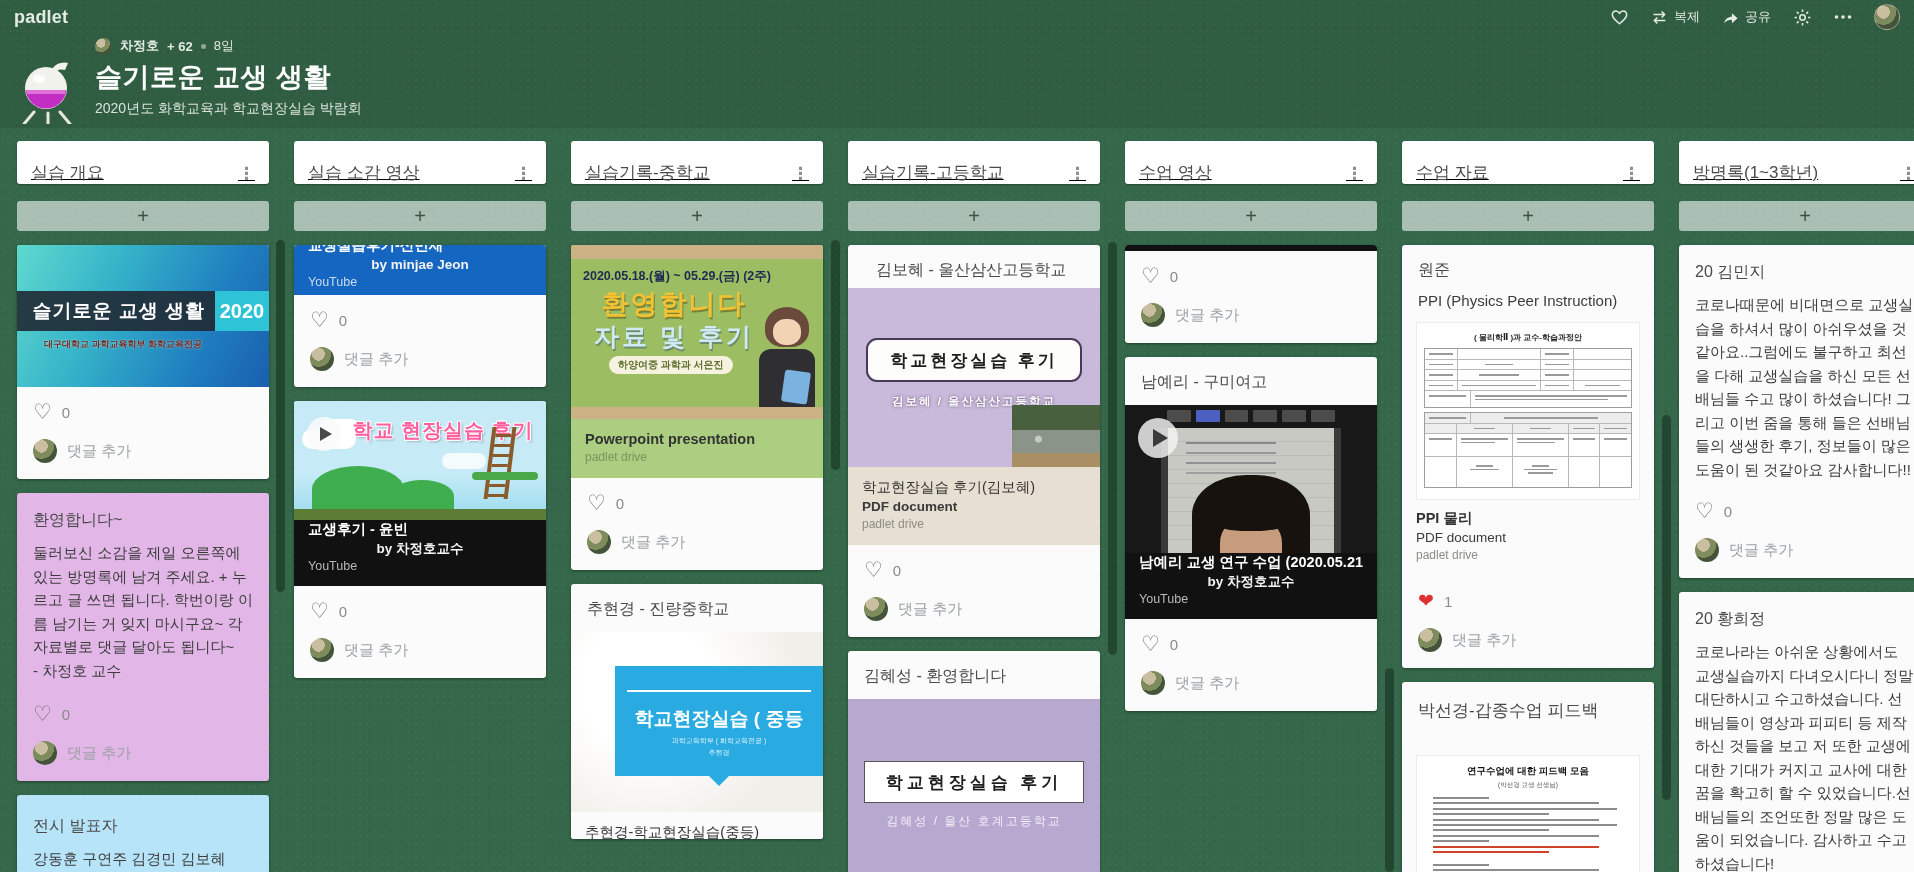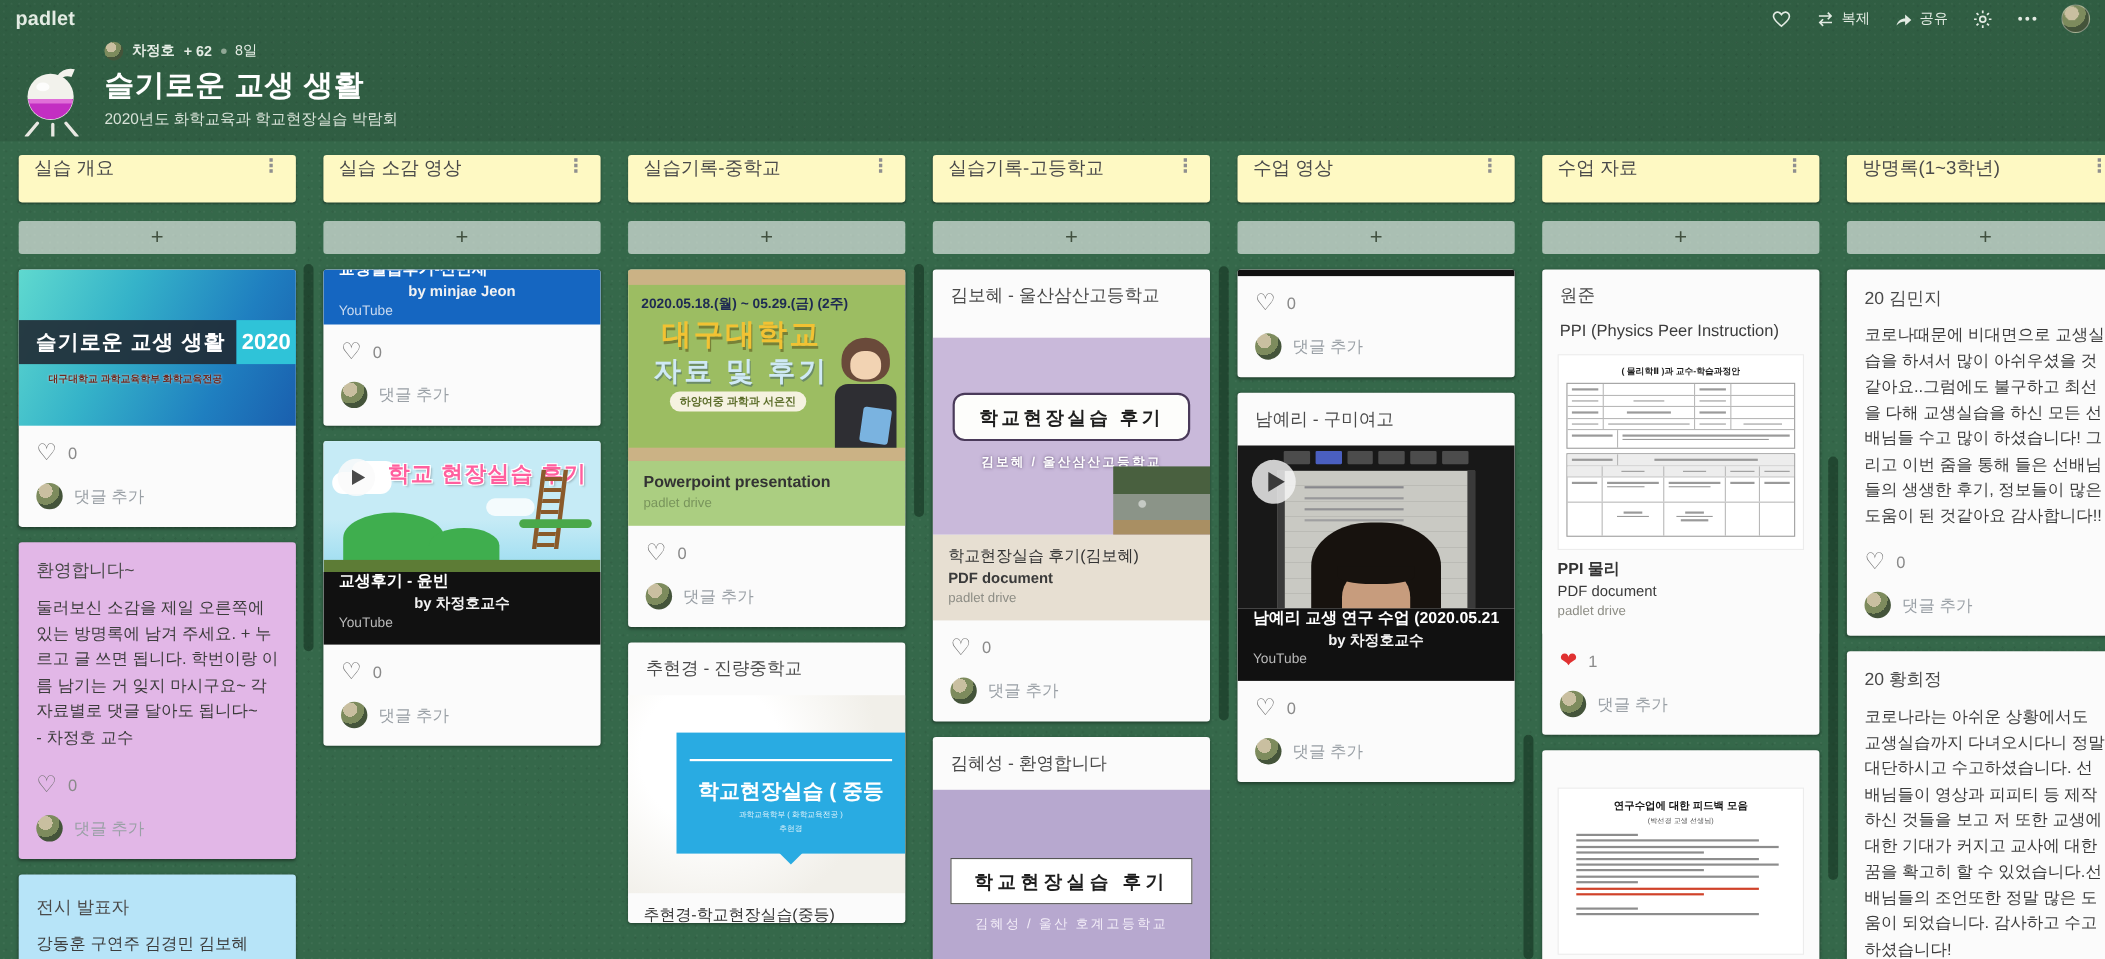--- a/index.html
+++ b/index.html
@@ -28,21 +28,21 @@
   .flask { position:absolute; left:16px; top:16px; }
   .bh-text { position:absolute; left:95px; top:3px; white-space:nowrap; }
   .bh-meta { display:flex; align-items:center; gap:8px; font-size:13px; color:#e4ece4; }
   .bh-meta .mini-avatar { width:17px; height:17px; }
   .bh-dot { width:5px; height:5px; border-radius:50%; background:#b9c8b9; opacity:.7; }
   .bh-title { font-size:27px; font-weight:bold; margin-top:4px; letter-spacing:.5px; }
   .bh-sub { font-size:14px; color:#d8e2d8; margin-top:5px; }
   
   .board { position:absolute; left:17px; top:141px; display:flex; gap:25px; align-items:flex-start; }
   .col { width:252px; flex:0 0 252px; }
-  .col-header { background:#fef9c3; border-radius:3px; height:43px; display:flex; align-items:flex-start; padding:0 10px 0 14px; box-shadow:0 1px 2px rgba(0,0,0,.35); }
+  .col-header { background:#ffffff; border-radius:3px; height:43px; display:flex; align-items:flex-end; padding:0 10px 0 14px; box-shadow:0 1px 2px rgba(0,0,0,.35);text-decoration:underline; }
   .col-title { font-size:17px; font-weight:500; color:#4a4a4a; flex:1; white-space:nowrap; overflow:hidden; }
   .kebab { color:#8f8f8f; font-size:17px; font-weight:bold; padding:0 4px; cursor:pointer; }
   .add-btn { margin-top:17px; height:30px; border-radius:3px; background:rgba(255,255,255,.58); display:flex; align-items:center; justify-content:center; font-size:20px; color:#41503f; cursor:pointer; }
   .card { background:#fbfbfb; border-radius:3px; box-shadow:0 1px 3px rgba(0,0,0,.4); margin-top:14px; overflow:hidden; position:relative; }
   .card:first-of-type { margin-top:12px; }
   .card-title { padding:14px 16px 0; font-size:16px; font-weight:500; color:#4a4a4a; line-height:21px; }
   .like-row { display:flex; align-items:center; gap:10px; padding:15px 16px 0; }
   .heart { font-size:21px; color:#6f6f6f; line-height:20px; cursor:pointer; }
   .heart.red { color:#e03131; font-size:19px; }
   .like-count { font-size:15px; color:#8a8a8a; }
@@ -310,21 +310,21 @@
       <span class="col-title">실습기록-중학교</span>
       <span class="kebab">⋮</span>
     </div>
     <div class="add-btn">
         <span>+</span>
       </div>
 
     <div class="card">
       <div class="thumb3">
         <div class="t3-date">2020.05.18.(월) ~ 05.29.(금) (2주)</div>
-        <div class="t3-big">대구대학교</div>
+        <div class="t3-big">환영합니다</div>
         <div class="t3-big2">자료 및 후기</div>
         <div class="t3-pill">하양여중 과학과 서은진</div>
         <div class="t3-body"></div>
         <div class="t3-hair"></div>
         <div class="t3-face"></div>
         <div class="t3-book"></div>
       </div>
       <div class="att green">
         <div class="att-name">Powerpoint presentation</div>
         <div class="att-src">padlet drive</div>
@@ -359,21 +359,21 @@
   <div class="col">
     <div class="col-header">
       <span class="col-title">실습기록-고등학교</span>
       <span class="kebab">⋮</span>
     </div>
     <div class="add-btn">
         <span>+</span>
       </div>
 
     <div class="card">
-      <div class="card-title" style="padding-bottom:27px;">김보혜 - 울산삼산고등학교</div>
+      <div class="card-title" style="padding-bottom:8px;margin-left:12px;">김보혜 - 울산삼산고등학교</div>
       <div class="thumb4a">
         <div class="t4-box">학교현장실습 후기</div>
         <div class="t4-sub">김보혜 / 울산삼산고등학교</div>
         <div class="t4-photo"></div>
       </div>
       <div class="att beige">
         <div class="att-name" style="font-weight:500;">학교현장실습 후기(김보혜)</div>
         <div class="att-type" style="font-weight:600;">PDF document</div>
         <div class="att-src">padlet drive</div>
       </div>
@@ -596,20 +596,21 @@
           <span class="heart red">❤</span>
           <span class="like-count">1</span>
         </div>
       <div class="comment-row">
           <span class="mini-avatar"></span>
           <span class="comment-label">댓글 추가</span>
         </div>
     </div>
 
     <div class="card" style="height:215px;">
+      <div class="card-title" style="padding-top:18px; font-size:17px;">박선경-갑종수업 피드백</div>
       <div class="doc2">
         <div class="doc2-title">연구수업에 대한 피드백 모음</div>
         <div class="doc2-sub">(박선경 교생 선생님)</div>
         <div class="tl w1"></div>
         <div class="tl w3"></div>
           <div class="tl w4"></div>
           <div class="tl w2"></div>
         <div class="tl w3"></div>
           <div class="tl w4"></div>
           <div class="tl w2"></div>

